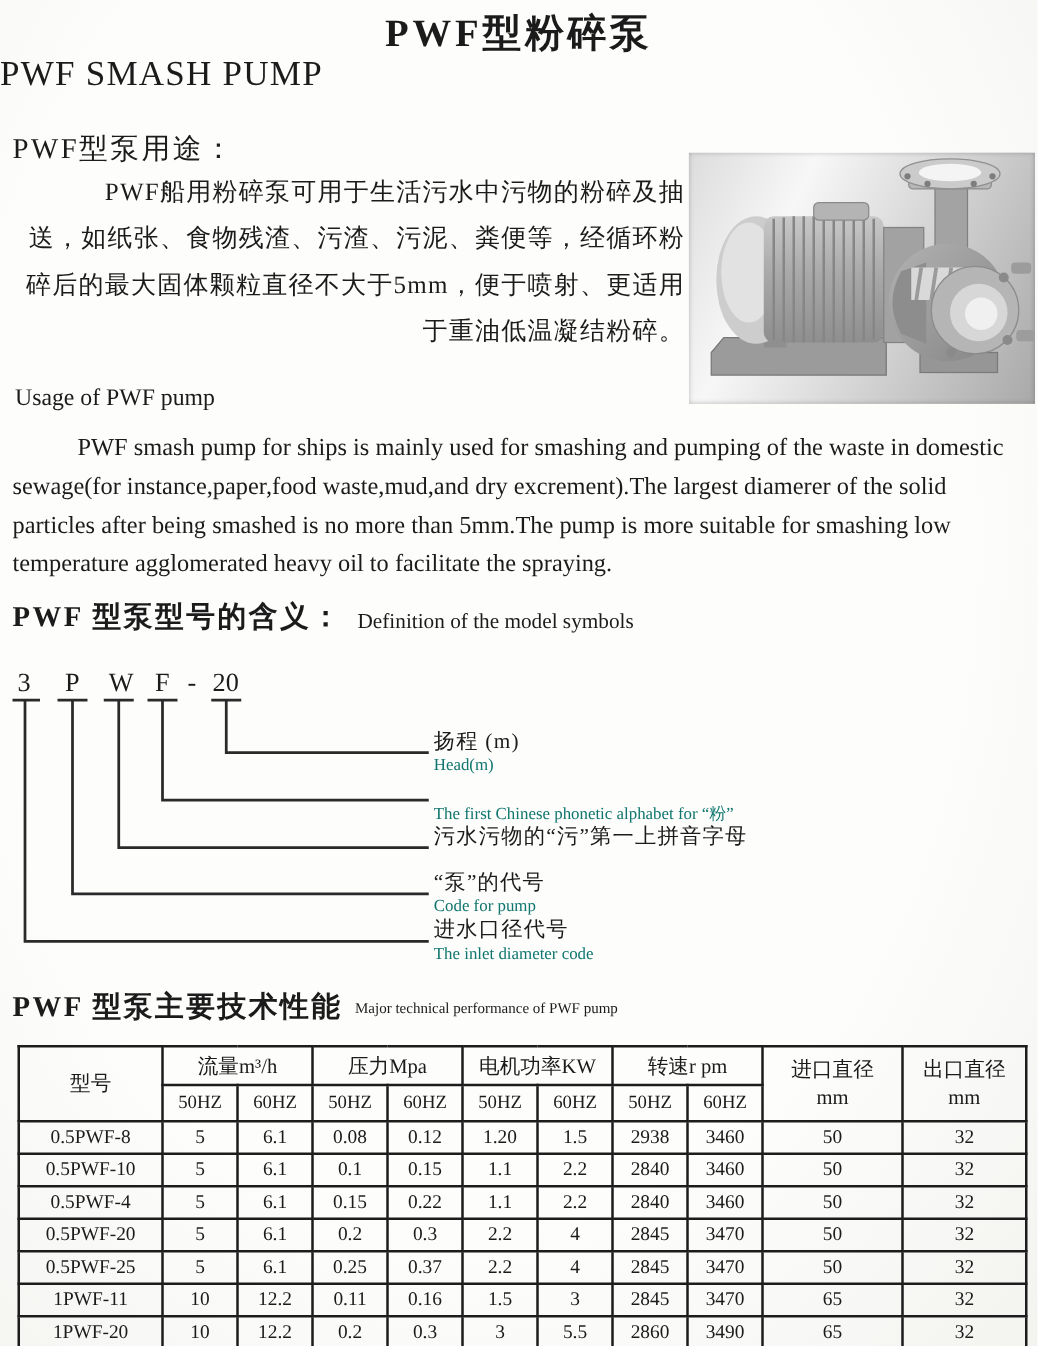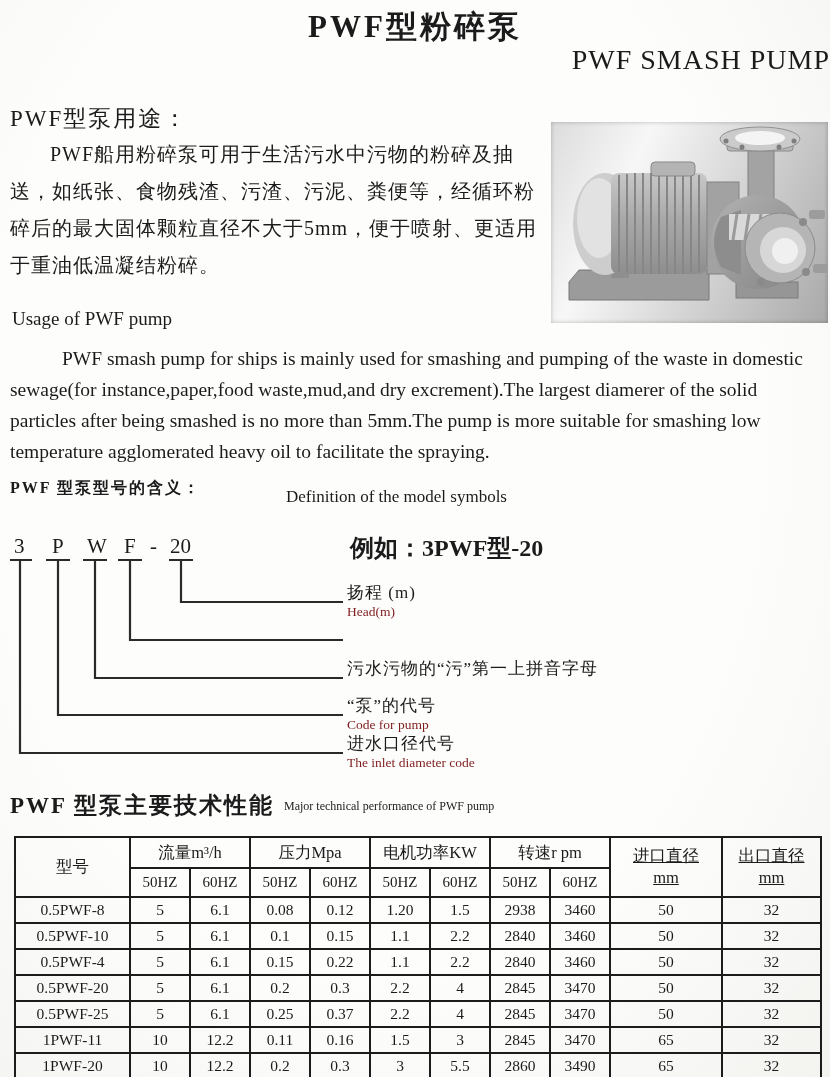--- a/index.html
+++ b/index.html
@@ -4,46 +4,46 @@
 <style>
   html,body{margin:0;padding:0;}
   body{
     width:830px;height:1077px;position:relative;overflow:hidden;
     background:radial-gradient(ellipse at 45% 40%, #fdfdfc 60%, #f3f3f0 100%);
     font-family:"Liberation Serif","DejaVu Serif",serif;
     color:#1b1b1b;
   }
   .abs{position:absolute;}
   .title-zh{top:6px;left:0;width:100%;text-align:center;font-size:31px;font-weight:700;letter-spacing:3px;}
-  .title-en{top:44px;left:0;width:100%;text-align:right;font-size:28px;letter-spacing:1px;}
+  .title-en{top:44px;left:0;width:100%;text-align:left;font-size:28px;letter-spacing:1px;}
   .usage-zh-h{left:10px;top:103px;font-size:23px;letter-spacing:2px;}
-  .usage-zh-b{left:10px;top:136px;width:538px;font-size:20px;line-height:37px;text-indent:2em;letter-spacing:1px;}
+  .usage-zh-b{left:10px;top:136px;width:538px;font-size:20px;line-height:37px;text-indent:2em;letter-spacing:1px;text-align:right;}
   .photo{left:551px;top:122px;width:277px;height:201px;
     background:linear-gradient(115deg,#dcdcdc 0%,#f7f7f7 28%,#d2d2d2 62%,#a9a9a9 100%);
     box-shadow:0 0 4px rgba(0,0,0,.25) inset;}
   .usage-en-h{left:12px;top:308px;font-size:19px;}
   .usage-en-b{left:10px;top:343px;width:814px;font-size:19.5px;line-height:31px;text-indent:52px;}
-  .model-h-zh{left:10px;top:478px;font-size:16px;font-weight:600;letter-spacing:2px;}
+  .model-h-zh{left:10px;top:478px;font-size:23px;font-weight:600;letter-spacing:2px;}
   .model-h-en{left:286px;top:487px;font-size:17px;}
   .diagram{left:10px;top:526px;width:812px;height:262px;}
   .diagram .code-char{position:absolute;top:8px;font-size:21px;}
   .diagram .example{position:absolute;left:340px;top:6px;font-size:24px;font-weight:600;}
   .diagram svg{position:absolute;left:0;top:0;}
   .leg{position:absolute;left:337px;white-space:nowrap;}
   .leg-zh{font-size:17px;letter-spacing:1px;}
-  .leg-en{font-size:13.5px;color:#7f1d1d;text-align:right;}
+  .leg-en{font-size:13.5px;color:#0f766e;text-align:right;}
   .perf-h-zh{left:10px;top:790px;font-size:23px;font-weight:600;letter-spacing:2px;}
   .perf-h-en{left:284px;top:799px;font-size:12px;}
   .spec{left:14px;top:836px;border-collapse:collapse;table-layout:fixed;width:806px;}
   .spec th,.spec td{border:2px solid #1c1c1c;text-align:center;vertical-align:middle;
     font-weight:400;padding:0;overflow:hidden;}
   .spec thead th{font-size:16.5px;height:29px;}
   .spec .sub th{font-size:15px;height:27px;}
   .spec td{font-size:15.5px;height:24px;}
-  .spec .two-line{line-height:1.35;font-size:16.5px;text-decoration:underline;}
+  .spec .two-line{line-height:1.35;font-size:16.5px;}
 </style>
 </head>
 <body>
 
 <div class="abs title-zh">PWF型粉碎泵</div>
 <div class="abs title-en">PWF SMASH PUMP</div>
 
 <div class="abs usage-zh-h">PWF型泵用途：</div>
 <div class="abs usage-zh-b">PWF船用粉碎泵可用于生活污水中污物的粉碎及抽送，如纸张、食物残渣、污渣、污泥、粪便等，经循环粉碎后的最大固体颗粒直径不大于5mm，便于喷射、更适用于重油低温凝结粉碎。</div>
 
@@ -135,24 +135,24 @@
       <path d="M36 34 H60 M48 34 V189 H333"></path>
       <path d="M-2 34 H22 M10 34 V227 H333"></path>
     </g>
   </svg>
   <span class="code-char" style="left:4px">3</span>
   <span class="code-char" style="left:42px">P</span>
   <span class="code-char" style="left:77px">W</span>
   <span class="code-char" style="left:114px">F</span>
   <span class="code-char" style="left:140px">-</span>
   <span class="code-char" style="left:160px">20</span>
-  <span class="example">例如：3PWF型-20</span>
 
   <div class="leg leg-zh" style="top:55px">扬程 (m)</div>
   <div class="leg leg-en" style="top:78px">Head(m)</div>
+  <div class="leg leg-en" style="top:116px">The first Chinese phonetic alphabet for “粉”</div>
   <div class="leg leg-zh" style="top:131px">污水污物的“污”第一上拼音字母</div>
   <div class="leg leg-zh" style="top:168px">“泵”的代号</div>
   <div class="leg leg-en" style="top:191px">Code for pump</div>
   <div class="leg leg-zh" style="top:206px">进水口径代号</div>
   <div class="leg leg-en" style="top:229px">The inlet diameter code</div>
 </div>
 
 <div class="abs perf-h-zh">PWF 型泵主要技术性能</div>
 <div class="abs perf-h-en">Major technical performance of PWF pump</div>
 

